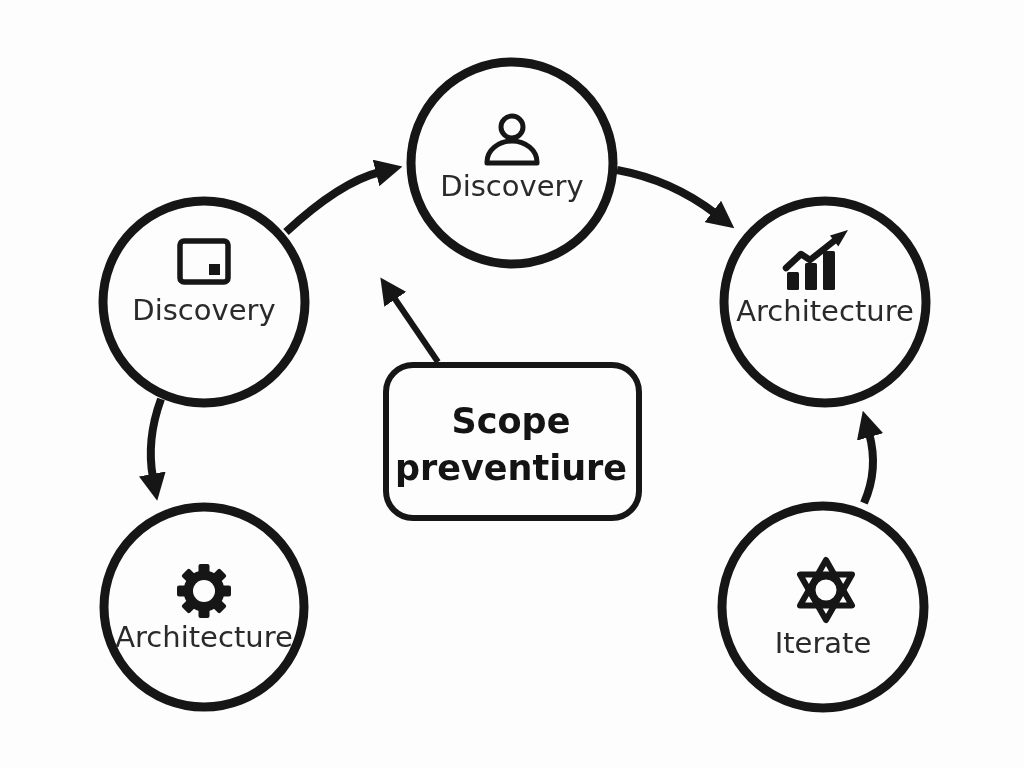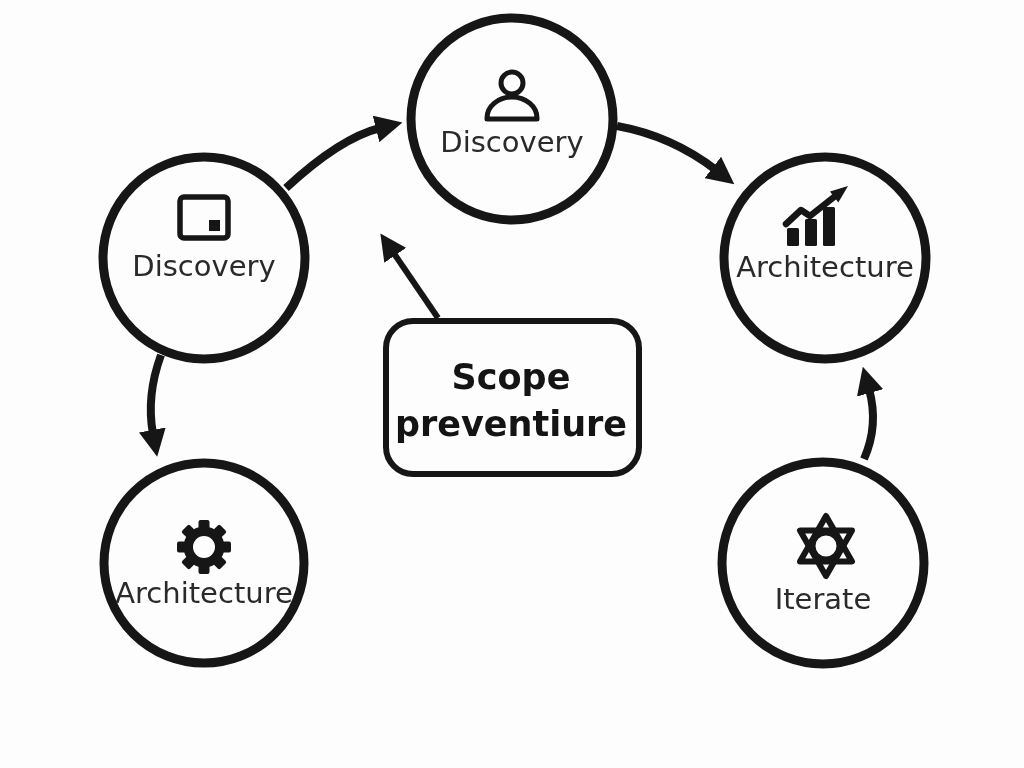--- a/index.html
+++ b/index.html
@@ -2,21 +2,21 @@
 <html><head>
 <meta charset="utf-8">
 <style>
   html, body { margin: 0; padding: 0; }
   body {
     width: 1024px; height: 768px;
     background: #fdfdfd;
     font-family: "DejaVu Sans", sans-serif;
     overflow: hidden;
   }
-  .stage { position: relative; width: 1024px; height: 576px; }
+  .stage { position: relative; width: 1024px; height: 576px; margin-top: 44px; }
   svg { display: block; }
   .node-circle { fill: #fdfdfd; stroke: #161616; stroke-width: 9; }
   .arc { fill: none; stroke: #161616; stroke-width: 8; stroke-linecap: butt; }
   .node-label {
     fill: #2a2a2a; font-size: 29px; font-weight: 400;
     text-anchor: middle; font-family: "DejaVu Sans", sans-serif;
   }
   .callout-box { fill: #fdfdfd; stroke: #161616; stroke-width: 6; }
   .callout-label {
     fill: #141414; font-size: 35px; font-weight: 700;

